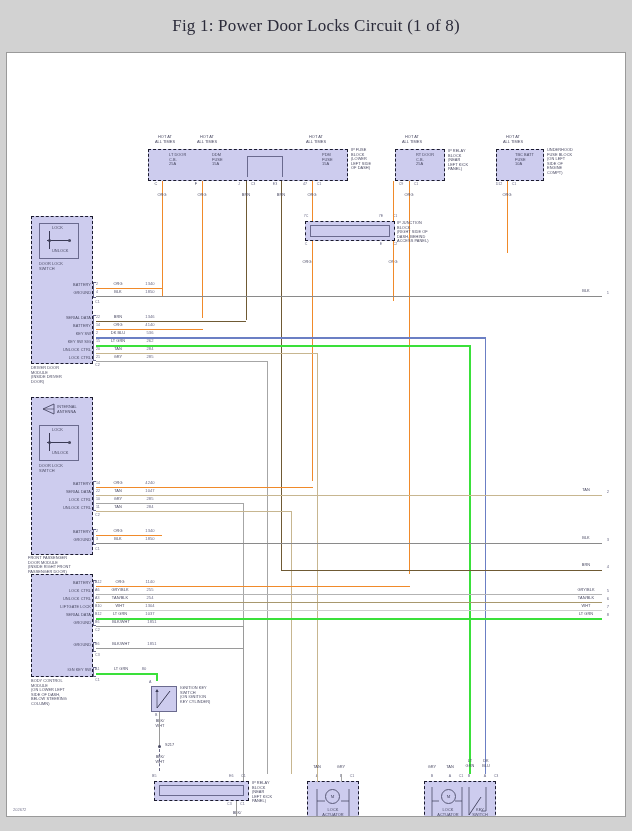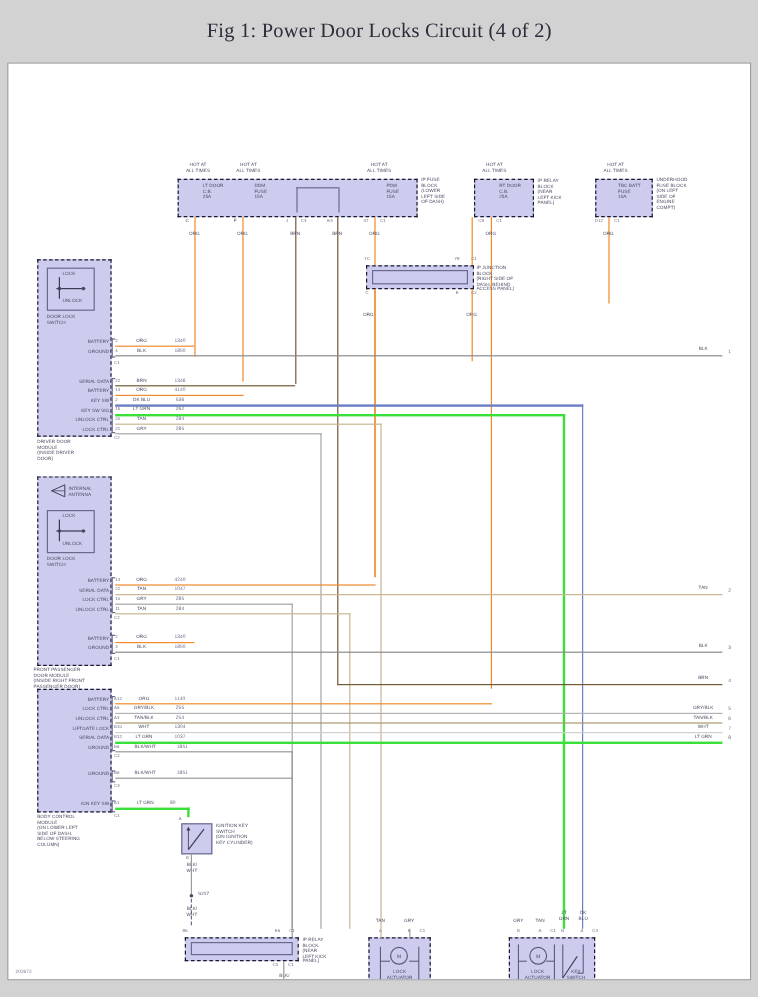--- a/index.html
+++ b/index.html
@@ -96,21 +96,21 @@
     border:1.4px dashed #1a1a2e;
     box-sizing:border-box;
   }
   .code{position:absolute;left:6px;bottom:4px;font-size:4px;color:#7a7a92;}
   .dotline{position:absolute;border-left:1px dashed #6a6a86;}
 </style>
 </head>
 <body>
 
 <div id="page-title-bar">
-  <div class="title">Fig 1: Power Door Locks Circuit (4 of 2)</div>
+  <div class="title">Fig 1: Power Door Locks Circuit (1 of 8)</div>
 </div>
 
 <div id="diagram-frame">
 
   <div class="dashbox" style="left:141px;top:96px;width:200px;height:32px;"></div>
   <div class="t" style="left:344px;top:95px;width:42px;">IP FUSE
 BLOCK
 (LOWER
 LEFT SIDE
 OF DASH)</div>

